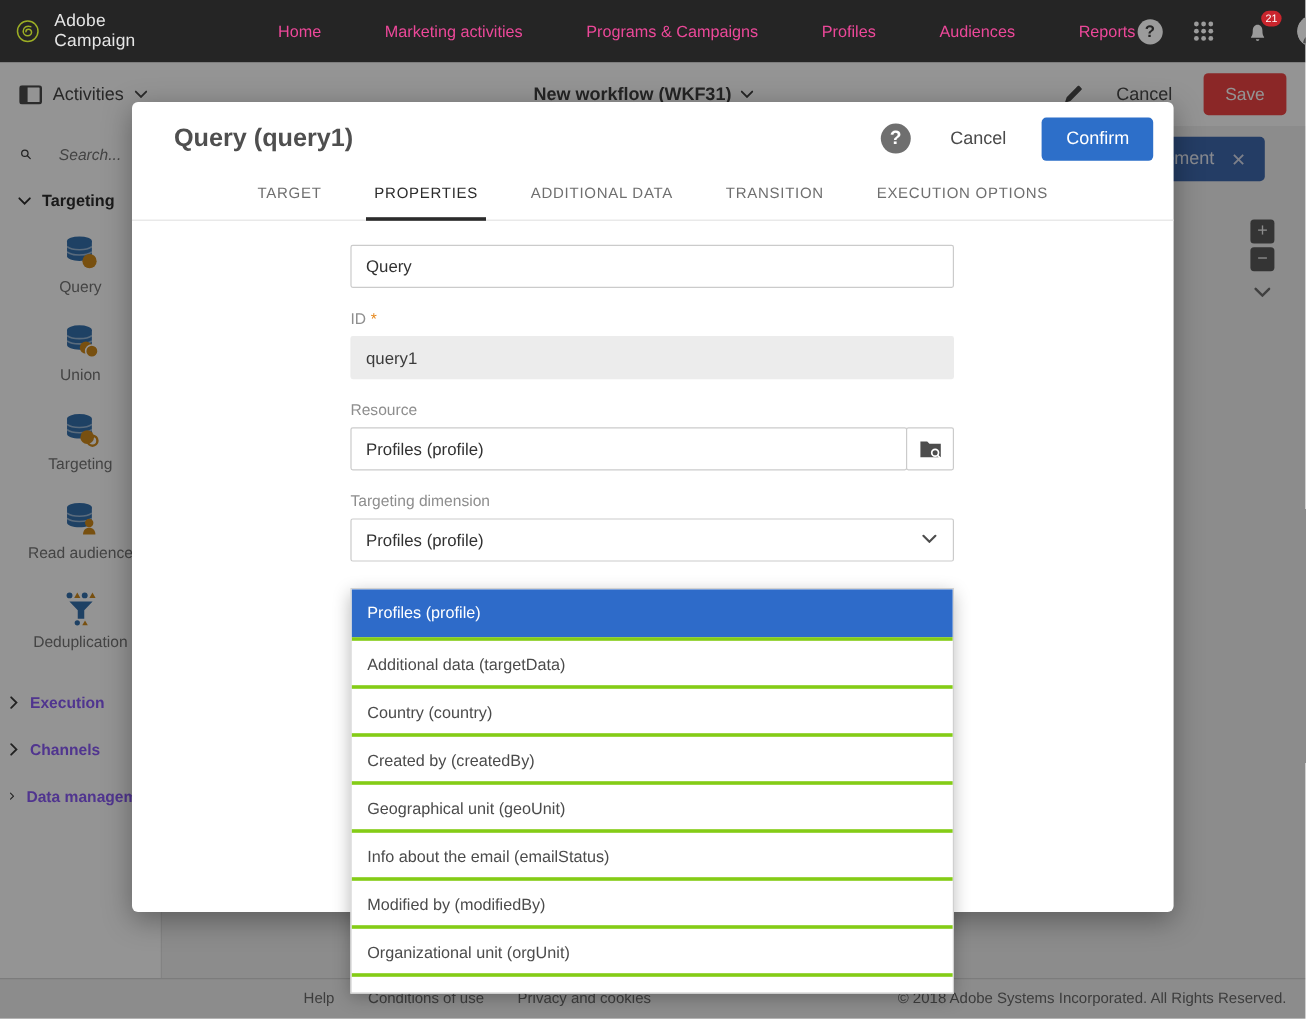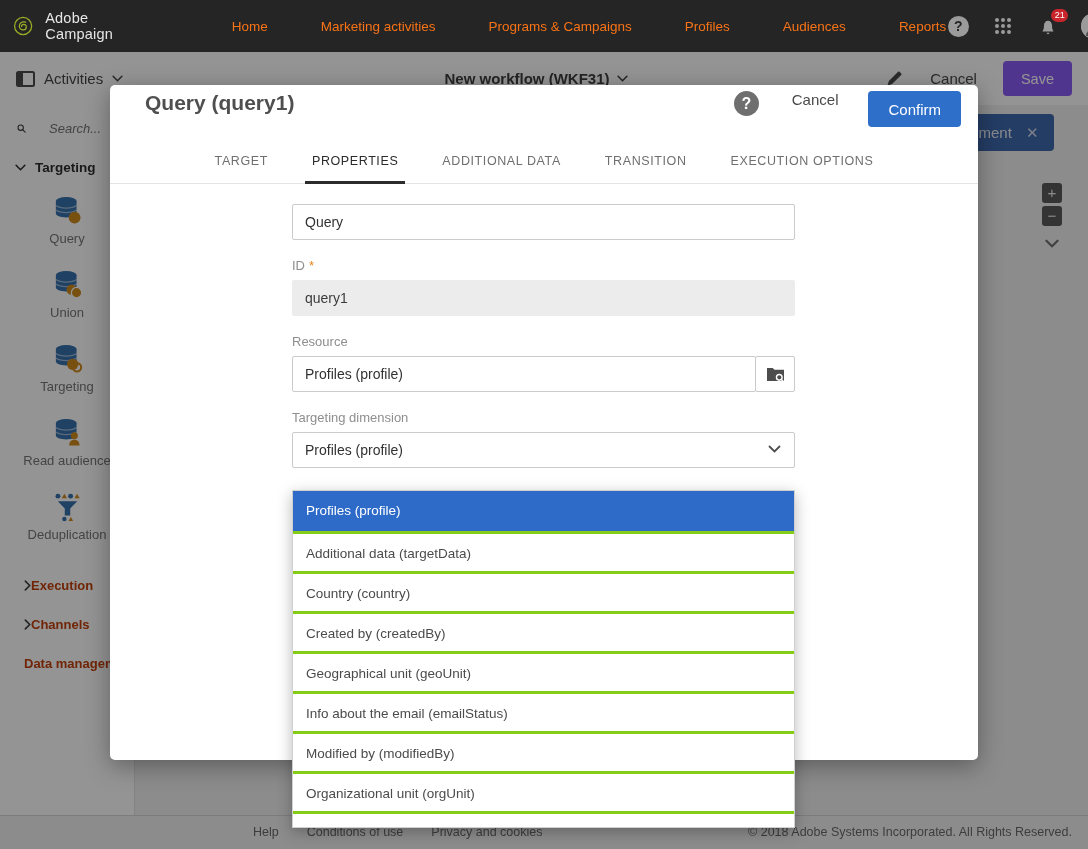--- a/index.html
+++ b/index.html
@@ -6,54 +6,54 @@
   html,body { width:1088px; height:849px; overflow:hidden; }
   body { font-family:"Liberation Sans", sans-serif; background:#f1f1f1; position:relative; }
 
   
   .navbar { position:absolute; left:0; top:0; width:1088px; height:52px; background:#252525;
             display:flex; align-items:center; z-index:45; }
   .brand { display:flex; align-items:center; gap:12px; padding-left:13px; }
   .logo-badge { width:30px; height:30px; }
   .brand-name { color:#e6e6e6; font-size:14.5px; letter-spacing:.2px; }
   .nav-menu { display:flex; gap:36px; margin-left:92px; }
-  .nav-item { color:#f97316; font-size:13.5px; cursor:pointer; white-space:nowrap;margin-left:17px; }
+  .nav-item { color:#ec4899; font-size:13.5px; cursor:pointer; white-space:nowrap;margin-left:17px; }
   .nav-right { margin-left:auto; display:flex; align-items:center; gap:21px; padding-right:17px; }
   .nav-icon { position:relative; width:24px; height:24px; display:flex; align-items:center; justify-content:center; cursor:pointer; }
   .help-circle { width:21px; height:21px; border-radius:50%; background:#9b9b9b; color:#252525;
                  font-size:14px; font-weight:bold; display:flex; align-items:center; justify-content:center; }
   .badge { position:absolute; top:-5px; right:-8px; background:#c9252d; color:#fff; font-size:9px;
            line-height:13px; min-width:17px; text-align:center; border-radius:8px; padding:0 3px; }
   .avatar { width:26px; height:26px; border-radius:50%; background:#9b9b9b; overflow:hidden; }
 
   
   .toolbar { position:absolute; left:0; top:52px; width:1088px; height:53px; background:#fff;
              display:flex; align-items:center; padding:0 16px; }
   .tb-left { display:flex; align-items:center; gap:9px; cursor:pointer; }
   .tb-left .lbl { font-size:15px; color:#464646; }
   .tb-title { position:absolute; left:0; right:16px; text-align:center; font-size:15px; font-weight:bold;
               color:#3f3f3f; display:flex; justify-content:center; align-items:center; gap:7px; pointer-events:none; }
   .tb-right { margin-left:auto; display:flex; align-items:center; gap:26px; }
   .tb-cancel { font-size:15px; color:#4a4a4a; cursor:pointer; }
-  .btn-blue { background:#8b5cf6; color:#fff; border:none; border-radius:4px; font-size:14.5px;
+  .btn-blue { background:#ef4444; color:#fff; border:none; border-radius:4px; font-size:14.5px;
               padding:0 18px; height:35px; cursor:pointer; font-family:inherit; }
 
   
   .sidebar { position:absolute; left:0; top:105px; width:135px; bottom:34px; background:#fff;
              border-right:1px solid #e2e2e2; overflow:hidden; }
   .search-row { display:flex; align-items:center; gap:23px; padding:15px 0 13px 17px; }
   .search-row input { border:none; outline:none; font-style:italic; font-size:13px; width:85px;
                       color:#6f6f6f; background:transparent; font-family:inherit; }
   .pal-section-head { display:flex; align-items:center; gap:9px; padding:10px 0 8px 15px;
                       font-size:13.5px; font-weight:bold; color:#2e2e2e; cursor:pointer; }
   .pal-item { height:74px; display:flex; flex-direction:column; align-items:center; justify-content:center;
               gap:5px; cursor:pointer; }
   .pal-item .plbl { font-size:13px; color:#767676; white-space:nowrap; }
-  .pal-collapsed { display:flex; align-items:center; padding:11px 0 11px 24px; font-size:13px;
-                   font-weight:bold; color:#c2410c; cursor:pointer; white-space:nowrap; margin-top:2px; }
+  .pal-collapsed { display:flex; align-items:center; gap:10px; padding:11px 0 11px 8px; font-size:13px;
+                   font-weight:bold; color:#8b5cf6; cursor:pointer; white-space:nowrap; margin-top:2px; }
   .pal-group { margin-top:14px; }
 
   
   .canvas { position:absolute; left:136px; top:105px; right:0; bottom:34px; background:#f1f1f1; }
   .element-badge { position:absolute; left:794px; top:9px; height:37px; background:#3f69ae; color:#e9edf6;
                    border-radius:4px; display:flex; align-items:center; gap:14px; padding:0 16px;
                    font-size:15px; cursor:pointer; }
   .element-badge .x { font-size:15px; color:#d7dded; }
   .zoom-ctrls { position:absolute; right:26px; top:78px; display:flex; flex-direction:column; align-items:center; gap:3px; }
   .zoom-btn { width:20px; height:20px; background:#5a5a5a; color:#f0f0f0; border:none; border-radius:3px;
@@ -66,21 +66,21 @@
   .footer-links { position:absolute; left:253px; top:0; line-height:33px; display:flex; gap:28px; }
   .footer-links span { cursor:pointer; }
   .footer-copy { position:absolute; right:16px; top:0; line-height:33px; }
 
   
   .scrim { position:absolute; left:0; top:52px; width:1088px; height:797px; background:rgba(0,0,0,0.42); z-index:40; }
 
   
   .modal { position:absolute; left:110px; top:85px; width:868px; height:675px; background:#fff;
            border-radius:5px; box-shadow:0 6px 24px rgba(0,0,0,.35); z-index:50; }
-  .modal-head { height:55px; display:flex; padding:6px 17px 0 35px; }
+  .modal-head { height:55px; display:flex; align-items:center; padding:6px 17px 0 35px; }
   .modal-title { font-size:21px; color:#4f4f4f; flex:1; }
   .modal-help { width:25px; height:25px; border-radius:50%; background:#6f6f6f; color:#fff; font-size:16px;
                 font-weight:bold; display:flex; align-items:center; justify-content:center; cursor:pointer; }
   .modal-cancel { font-size:15px; color:#4a4a4a; margin:0 30px 0 33px; cursor:pointer; }
   .btn-confirm { background:#2d6fc9; color:#fff; border:none; border-radius:4px; font-size:15px;
                  padding:0 20px; height:36px; cursor:pointer; font-family:inherit; }
 
   .tabs { display:flex; justify-content:center; gap:40px; border-bottom:1px solid #e4e4e4; margin-top:2px; }
   .tab { font-size:12.5px; letter-spacing:.6px; color:#6f6f6f; padding:12px 2px 15px; cursor:pointer; position:relative; }
   .tab.active { color:#2b2b2b; font-weight:normal; }

